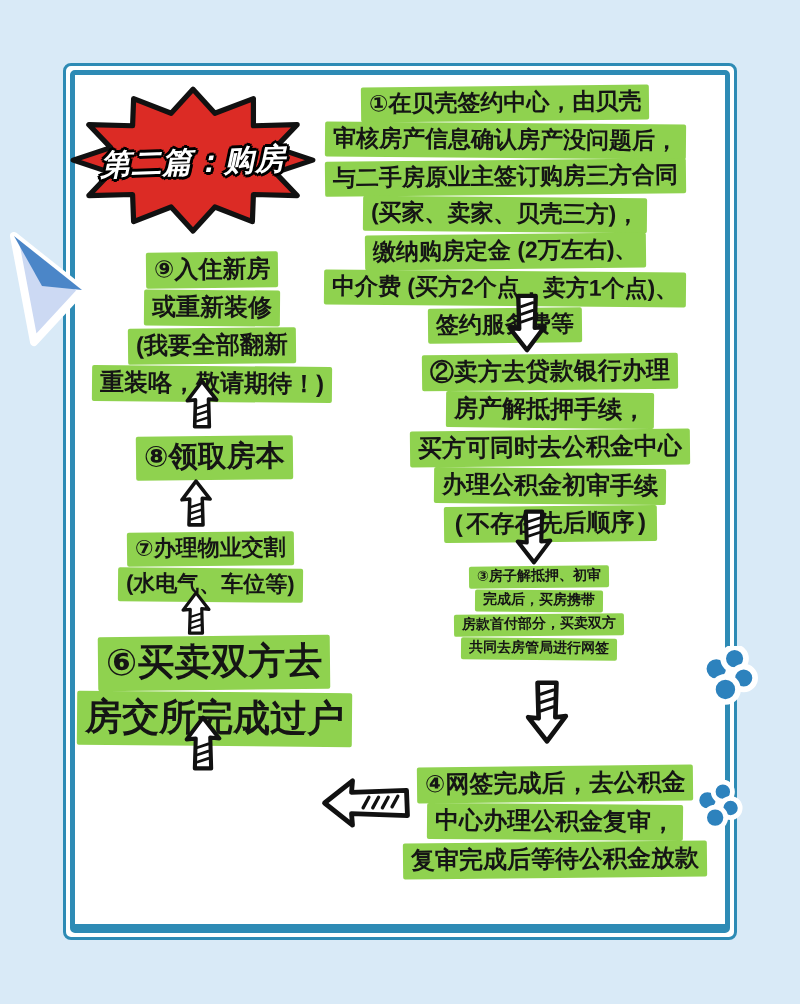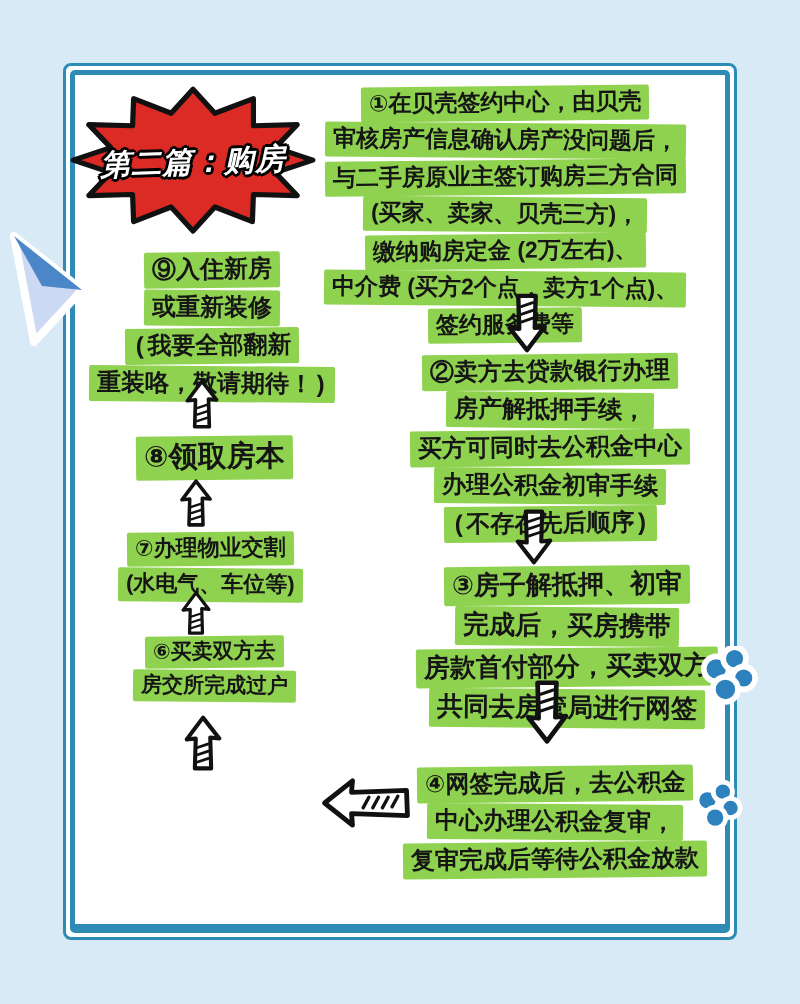--- a/index.html
+++ b/index.html
@@ -30,27 +30,27 @@
   
   .step{position:absolute;z-index:2;text-align:center;font-weight:900;}
   .hl{
     display:block;width:fit-content;margin:2px auto;background:#8fd24f;
     padding:1px 8px 3px;border-radius:2px;white-space:nowrap;
   }
   .hl:nth-child(odd){transform:rotate(-0.6deg);}
   .hl:nth-child(even){transform:rotate(0.5deg);}
   #step-1{left:282px;top:84px;width:446px;font-size:23px;}
   #step-2{left:380px;top:352px;width:340px;font-size:24px;font-family:Liberation Mono, monospace;}
-  #step-3{left:400px;top:564px;width:334px;font-size:26px;}
+  #step-3{left:372px;top:564px;width:334px;font-size:14px;}
   #step-4{left:388px;top:764px;width:334px;font-size:24px;}
   #step-5{left:72px;top:774px;width:250px;font-size:27px;}
-  #step-6{left:72px;top:634px;width:284px;font-size:21px;}
+  #step-6{left:72px;top:634px;width:284px;font-size:37px;}
   #step-7{left:88px;top:530px;width:244px;font-size:22px;}
   #step-8{left:92px;top:434px;width:244px;font-size:29px;}
-  #step-9{left:68px;top:250px;width:288px;font-size:24px;font-family:Liberation Mono, monospace;}
+  #step-9{left:68px;top:250px;width:288px;font-size:24px;}
   
   .arrow{position:absolute;z-index:2;}
   
   .deco{position:absolute;z-index:4;}
 </style>
 </head>
 <body>
 
 <div id="canvas">
 

